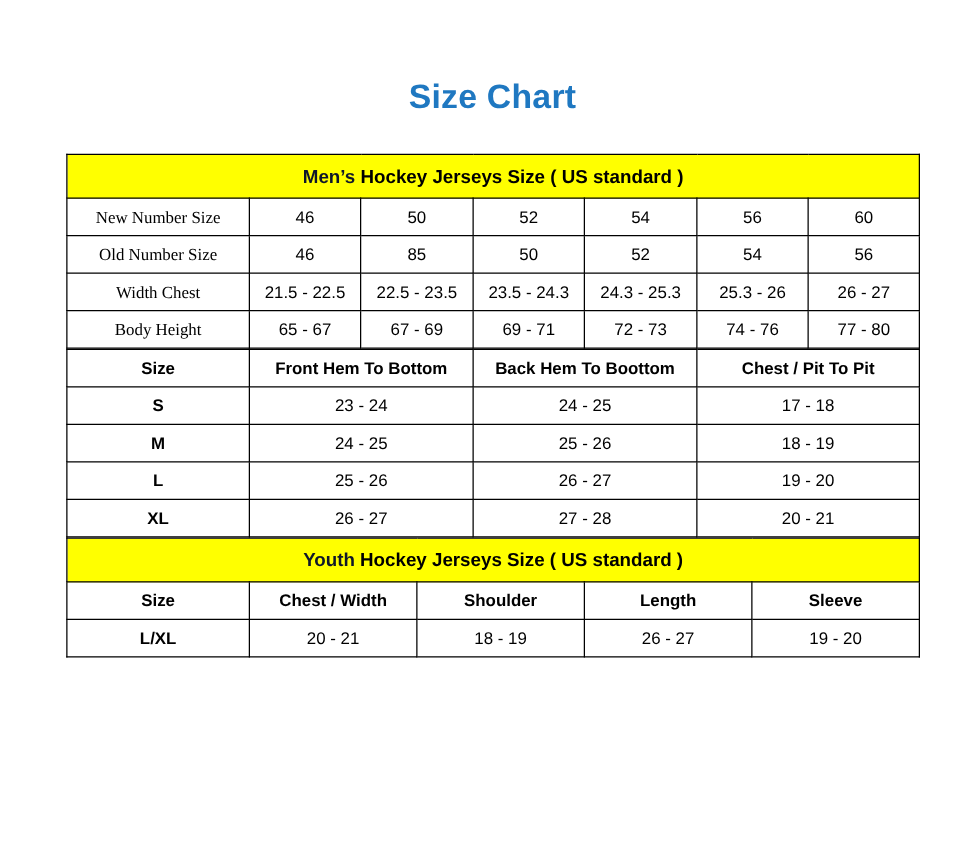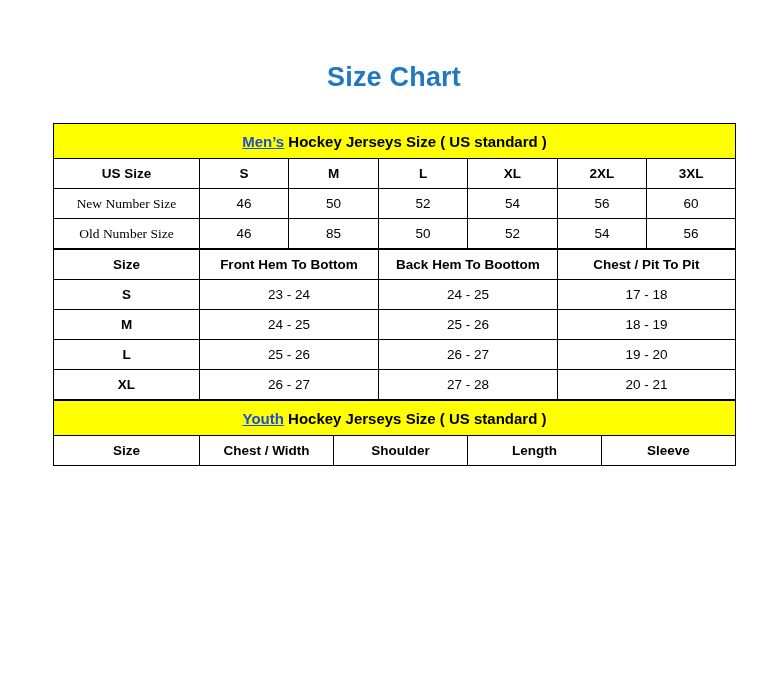--- a/index.html
+++ b/index.html
@@ -52,22 +52,21 @@
     background: #ffffff;
     font-weight: normal;
   }
   .band td {
     background: #ffff00;
     font-weight: bold;
     font-size: 15px;
     height: 34px;
   }
   .band .accent {
-    color: #1d4ed8;
-    text-decoration: underline;
+    color: #0f172a;
   }
   .rowhead {
     font-weight: normal;
     font-family: Liberation Serif, serif;
   }
   .hdr td {
     font-weight: bold;
   }
   .bold-cell {
     font-weight: bold;
@@ -89,47 +88,56 @@
         <col style="width:89px">
         <col style="width:90px">
         <col style="width:89px">
         <col style="width:90px">
         <col style="width:89px">
         <col style="width:89px">
       </colgroup>
       <tbody>
         <tr class="band">
           <td colspan="7"><span class="accent">Men’s</span><span> Hockey Jerseys Size ( US standard )</span></td>
-        </tr>
-        <tr class="hdr">
-          <td>US Size</td>
-          <td>S</td>
-          <td>M</td>
-          <td>L</td>
-          <td>XL</td>
-          <td>2XL</td>
-          <td>3XL</td>
         </tr>
         <tr>
           <td class="rowhead">New Number Size</td>
           <td>46</td>
           <td>50</td>
           <td>52</td>
           <td>54</td>
           <td>56</td>
           <td>60</td>
         </tr>
         <tr>
           <td class="rowhead">Old Number Size</td>
           <td>46</td>
           <td>85</td>
           <td>50</td>
           <td>52</td>
           <td>54</td>
           <td>56</td>
+        </tr>
+        <tr>
+          <td class="rowhead">Width Chest</td>
+          <td class="nowrap">21.5 - 22.5</td>
+          <td class="nowrap">22.5 - 23.5</td>
+          <td class="nowrap">23.5 - 24.3</td>
+          <td class="nowrap">24.3 - 25.3</td>
+          <td class="nowrap">25.3 - 26</td>
+          <td class="nowrap">26 - 27</td>
+        </tr>
+        <tr>
+          <td class="rowhead">Body Height</td>
+          <td>65 - 67</td>
+          <td>67 - 69</td>
+          <td>69 - 71</td>
+          <td>72 - 73</td>
+          <td>74 - 76</td>
+          <td>77 - 80</td>
         </tr>
       </tbody>
     </table>
 
     <table>
       <colgroup>
         <col style="width:146px">
         <col style="width:179px">
         <col style="width:179px">
         <col style="width:178px">
@@ -180,17 +188,24 @@
         <tr class="band">
           <td colspan="5"><span class="accent">Youth</span><span> Hockey Jerseys Size ( US standard )</span></td>
         </tr>
         <tr class="hdr">
           <td>Size</td>
           <td>Chest / Width</td>
           <td>Shoulder</td>
           <td>Length</td>
           <td>Sleeve</td>
         </tr>
+        <tr>
+          <td class="bold-cell">L/XL</td>
+          <td>20 - 21</td>
+          <td>18 - 19</td>
+          <td>26 - 27</td>
+          <td>19 - 20</td>
+        </tr>
       </tbody>
     </table>
 
   </div>
 </div>
 
 </body></html>

